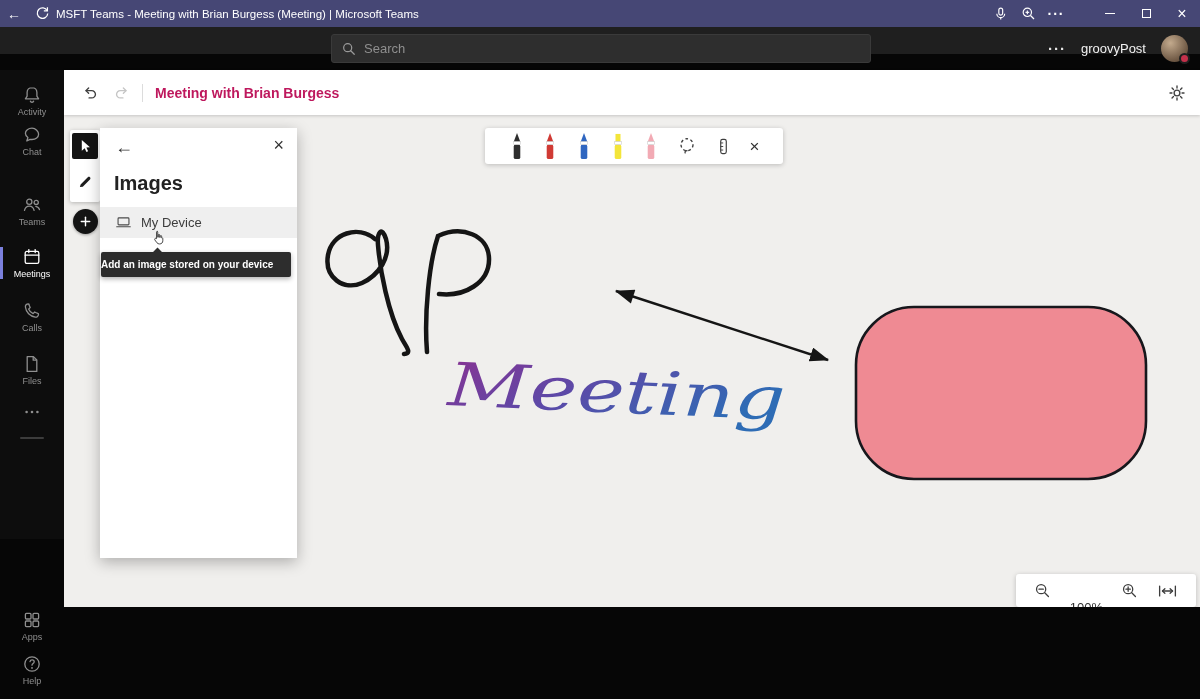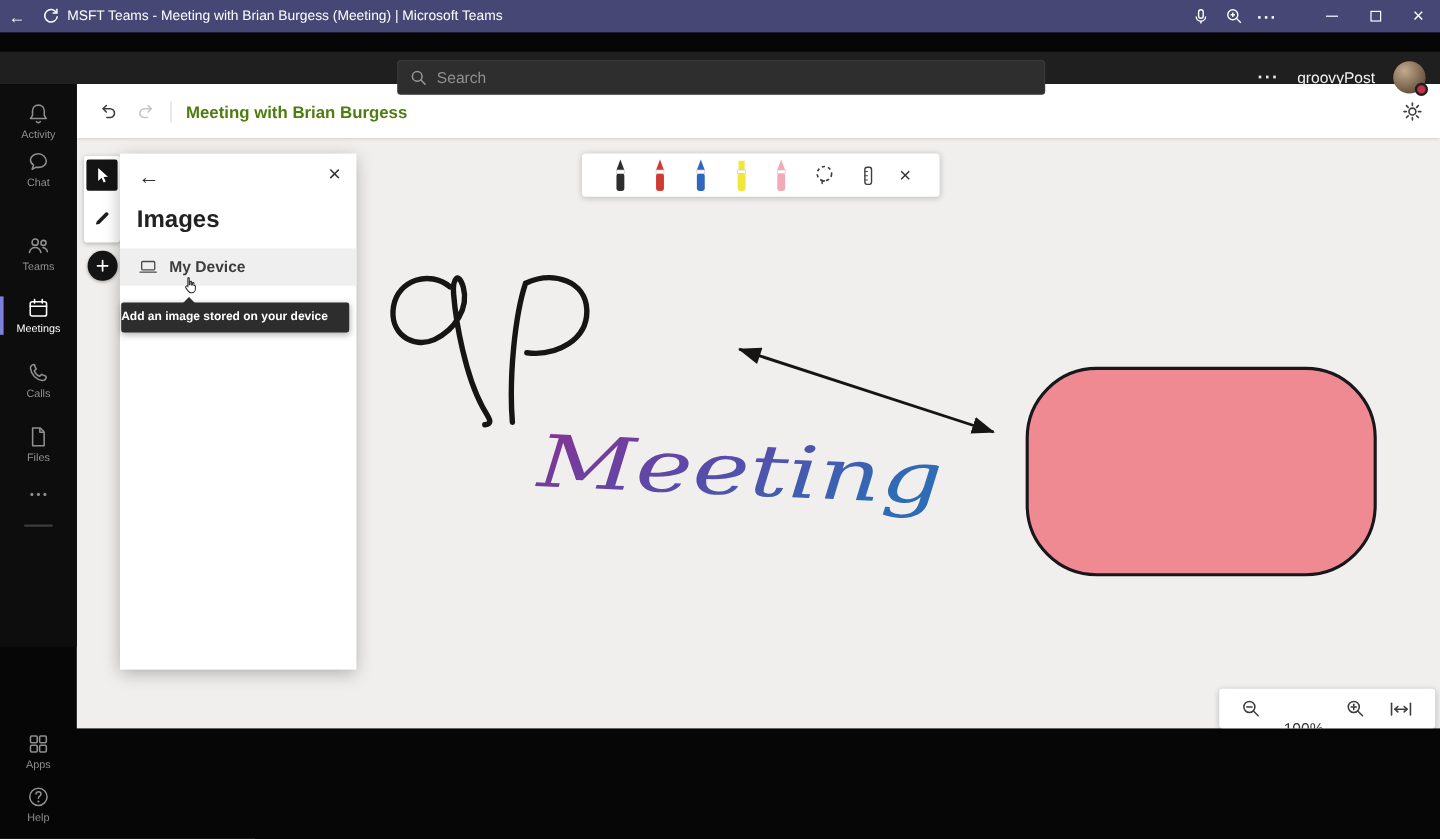--- a/index.html
+++ b/index.html
@@ -11,21 +11,21 @@
   .titlebar{position:absolute;left:0;top:0;width:100%;height:27px;background:#464775;display:flex;align-items:center;color:#fff;z-index:10;}
   .tb-btn{min-width:28px;height:27px;display:flex;align-items:center;justify-content:center;color:#fff;font-size:14px;cursor:pointer;}
   .tb-title{font-size:11.5px;color:#fff;white-space:nowrap;}
   .tb-right{margin-left:auto;display:flex;align-items:center;}
   .tb-gap{width:22px;}
   .win-btn{width:36px;}
   .min-glyph{display:block;width:10px;height:1px;background:#fff;}
   .max-glyph{display:block;width:9px;height:9px;border:1px solid #fff;}
 
   
-  .app-header{position:absolute;top:27px;left:0;width:100%;height:27px;background:#1f1f1f;z-index:9;margin-top:16px;}
+  .app-header{position:absolute;top:27px;left:0;width:100%;height:27px;background:#1f1f1f;z-index:9;}
   .search-box{position:absolute;left:331px;top:7px;width:540px;height:29px;background:#2e2e2e;border:1px solid #3a3a3a;border-radius:3px;display:flex;align-items:center;padding:0 10px;gap:8px;}
   .search-box input{flex:1;background:transparent;border:0;outline:0;color:#ddd;font-size:13px;font-family:inherit;}
   .search-box input::placeholder{color:#8f8f8f;}
   .header-right{position:absolute;right:12px;top:0;height:43px;display:flex;align-items:center;gap:15px;}
   .header-more{color:#e6e6e6;font-size:15px;letter-spacing:1px;font-weight:bold;cursor:pointer;}
   .account-name{color:#f2f2f2;font-size:13px;}
   .avatar{position:relative;width:27px;height:27px;border-radius:50%;background:radial-gradient(circle at 35% 30%,#c3aa8d,#6d5743 70%,#4a3a2c);cursor:pointer;}
   .status-dot{position:absolute;right:-2px;bottom:-2px;width:11px;height:11px;border-radius:50%;background:#c4314b;border:2px solid #1f1f1f;}
 
   
@@ -34,37 +34,37 @@
   .side-item .s-label{font-size:9px;}
   .side-item.active{color:#fff;}
   .side-item.active::before{content:"";position:absolute;left:0;top:5px;bottom:5px;width:3px;background:#7b80dd;}
   .side-divider{position:absolute;left:20px;top:367px;width:24px;height:2px;background:#3c3c3c;border-radius:1px;}
 
   
   .board-header{position:absolute;left:64px;top:70px;width:1136px;height:45px;background:#fff;display:flex;align-items:center;padding:0 14px 0 18px;box-shadow:0 1px 3px rgba(0,0,0,.18);z-index:4;}
   .bh-undo{color:#3f3f3f;cursor:pointer;display:flex;}
   .bh-redo{color:#c5c5c5;margin-left:14px;cursor:pointer;display:flex;}
   .bh-divider{width:1px;height:18px;background:#dcdcdc;margin:0 12px;}
-  .bh-title{color:#4d7c0f;font-size:14px;font-weight:700;}
+  .bh-title{color:#be185d;font-size:14px;font-weight:700;}
   .bh-gear{margin-left:auto;color:#3f3f3f;cursor:pointer;display:flex;}
 
   
   .canvas{position:absolute;left:64px;top:115px;width:1136px;height:492px;background:#f0efed;overflow:hidden;z-index:3;}
   .drawing{position:absolute;left:0;top:0;}
 
   .tool-rail{position:absolute;left:6px;top:15px;width:30px;height:72px;background:#fff;border-radius:2px;box-shadow:0 1px 4px rgba(0,0,0,.25);z-index:5;}
   .rail-cursor{position:absolute;left:2px;top:3px;width:26px;height:26px;background:#141414;border-radius:2px;display:flex;align-items:center;justify-content:center;cursor:pointer;}
   .rail-pen{position:absolute;left:2px;top:38px;width:26px;height:28px;display:flex;align-items:center;justify-content:center;color:#222;cursor:pointer;}
   .add-button{position:absolute;left:9px;top:94px;width:25px;height:25px;border-radius:50%;background:#141414;display:flex;align-items:center;justify-content:center;box-shadow:0 1px 3px rgba(0,0,0,.35);z-index:5;cursor:pointer;}
 
   .images-panel{position:absolute;left:36px;top:13px;width:197px;height:430px;background:#fff;box-shadow:0 4px 14px rgba(0,0,0,.28);z-index:6;}
   .ip-back{position:absolute;left:15px;top:10px;font-size:18px;color:#333;cursor:pointer;line-height:1;}
   .ip-close{position:absolute;right:13px;top:8px;font-size:18px;color:#333;cursor:pointer;line-height:1;}
   .ip-title{position:absolute;left:14px;top:44px;font-size:20px;color:#222;font-weight:600;}
-  .ip-item{position:absolute;left:0;top:79px;width:100%;height:31px;background:#efefef;display:flex;align-items:center;gap:9px;padding-left:15px;cursor:pointer;font-weight:bold;}
+  .ip-item{position:absolute;left:0;top:79px;width:100%;height:31px;background:#efefef;display:flex;align-items:center;gap:9px;padding-left:15px;cursor:pointer;}
   .ip-item-label{font-size:13px;color:#3d3d3d;}
   .ip-hand{position:absolute;left:52px;top:102px;z-index:7;}
   .ip-tooltip{position:absolute;left:1px;top:124px;width:190px;height:25px;background:#2d2d2d;border-radius:2px;color:#fff;font-size:10px;font-weight:700;display:flex;align-items:center;z-index:6;box-shadow:0 2px 5px rgba(0,0,0,.3);white-space:nowrap;}
   .ip-tooltip::before{content:"";position:absolute;left:53px;top:-3px;width:7px;height:7px;background:#2d2d2d;transform:rotate(45deg);}
 
   .pen-toolbar{position:absolute;left:421px;top:13px;width:298px;height:36px;background:#fff;border-radius:3px;box-shadow:0 1px 5px rgba(0,0,0,.22);display:flex;align-items:center;justify-content:space-evenly;padding:0 6px;z-index:5;}
   .pt-item{display:flex;align-items:center;justify-content:center;cursor:pointer;}
   .pt-close{font-size:17px;color:#333;line-height:1;}
 
   .zoom-bar{position:absolute;left:952px;top:459px;width:180px;height:33px;background:#fff;border-radius:3px;box-shadow:0 1px 5px rgba(0,0,0,.22);display:flex;align-items:center;justify-content:space-evenly;z-index:5;}

